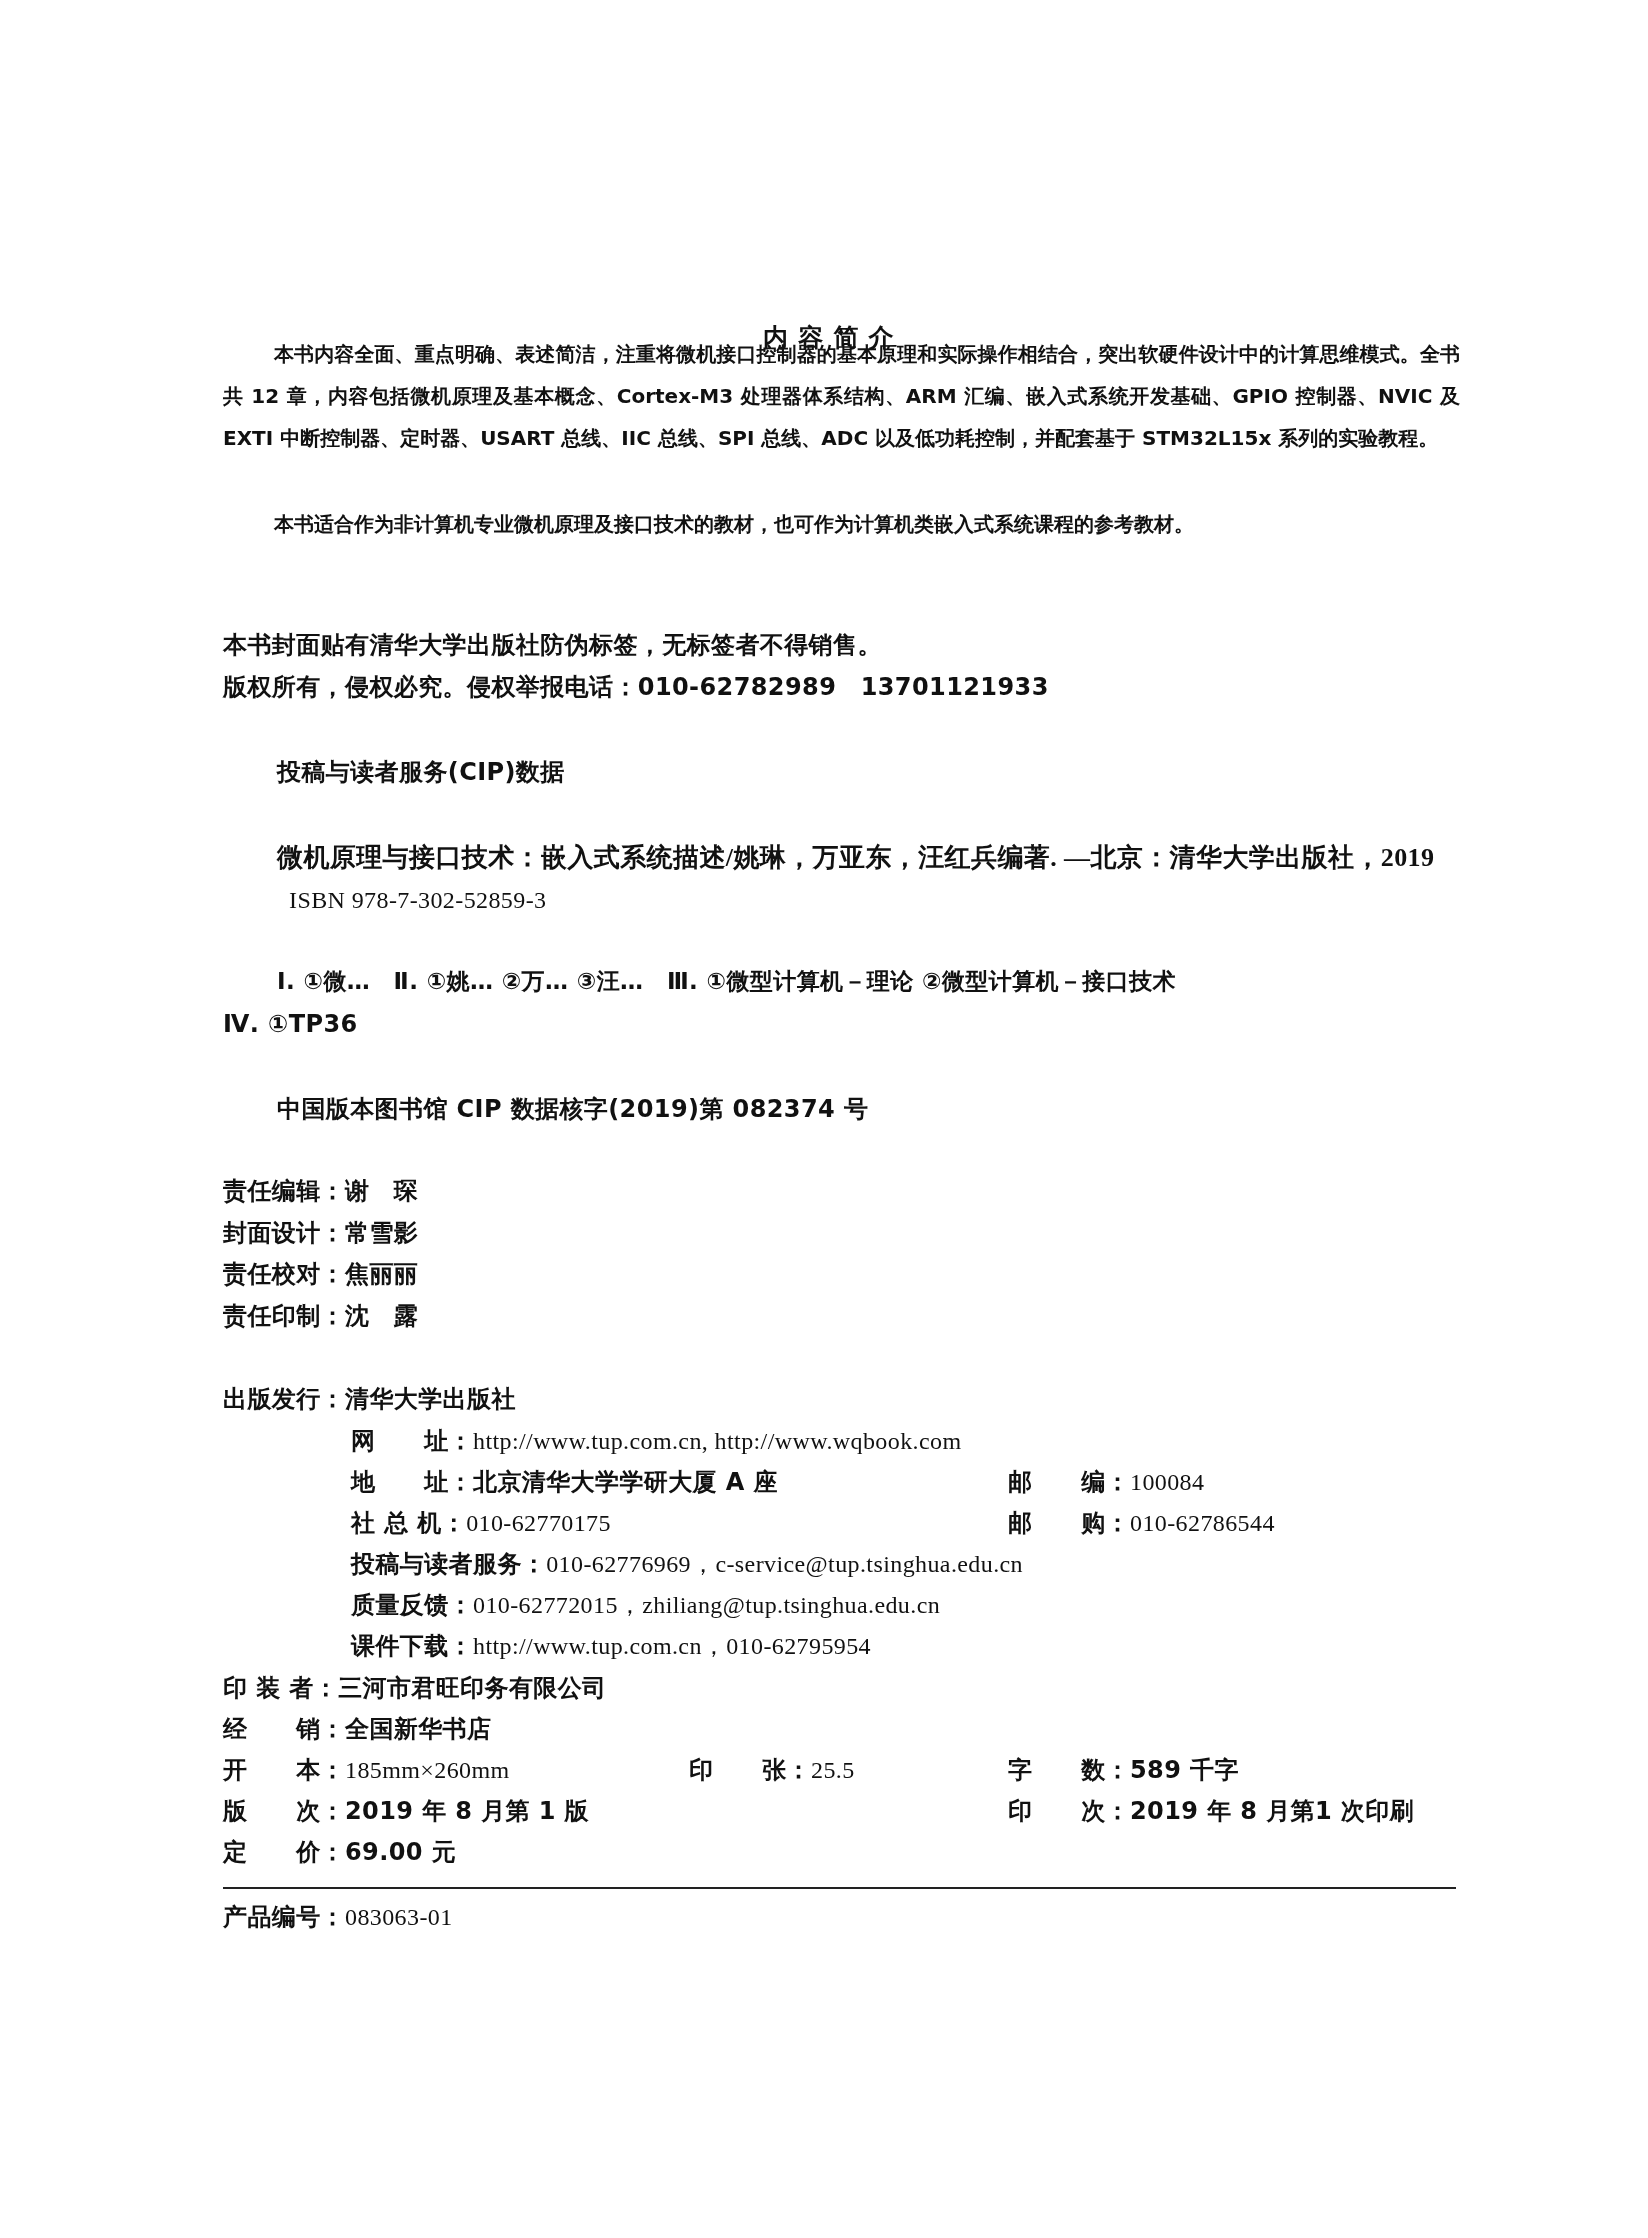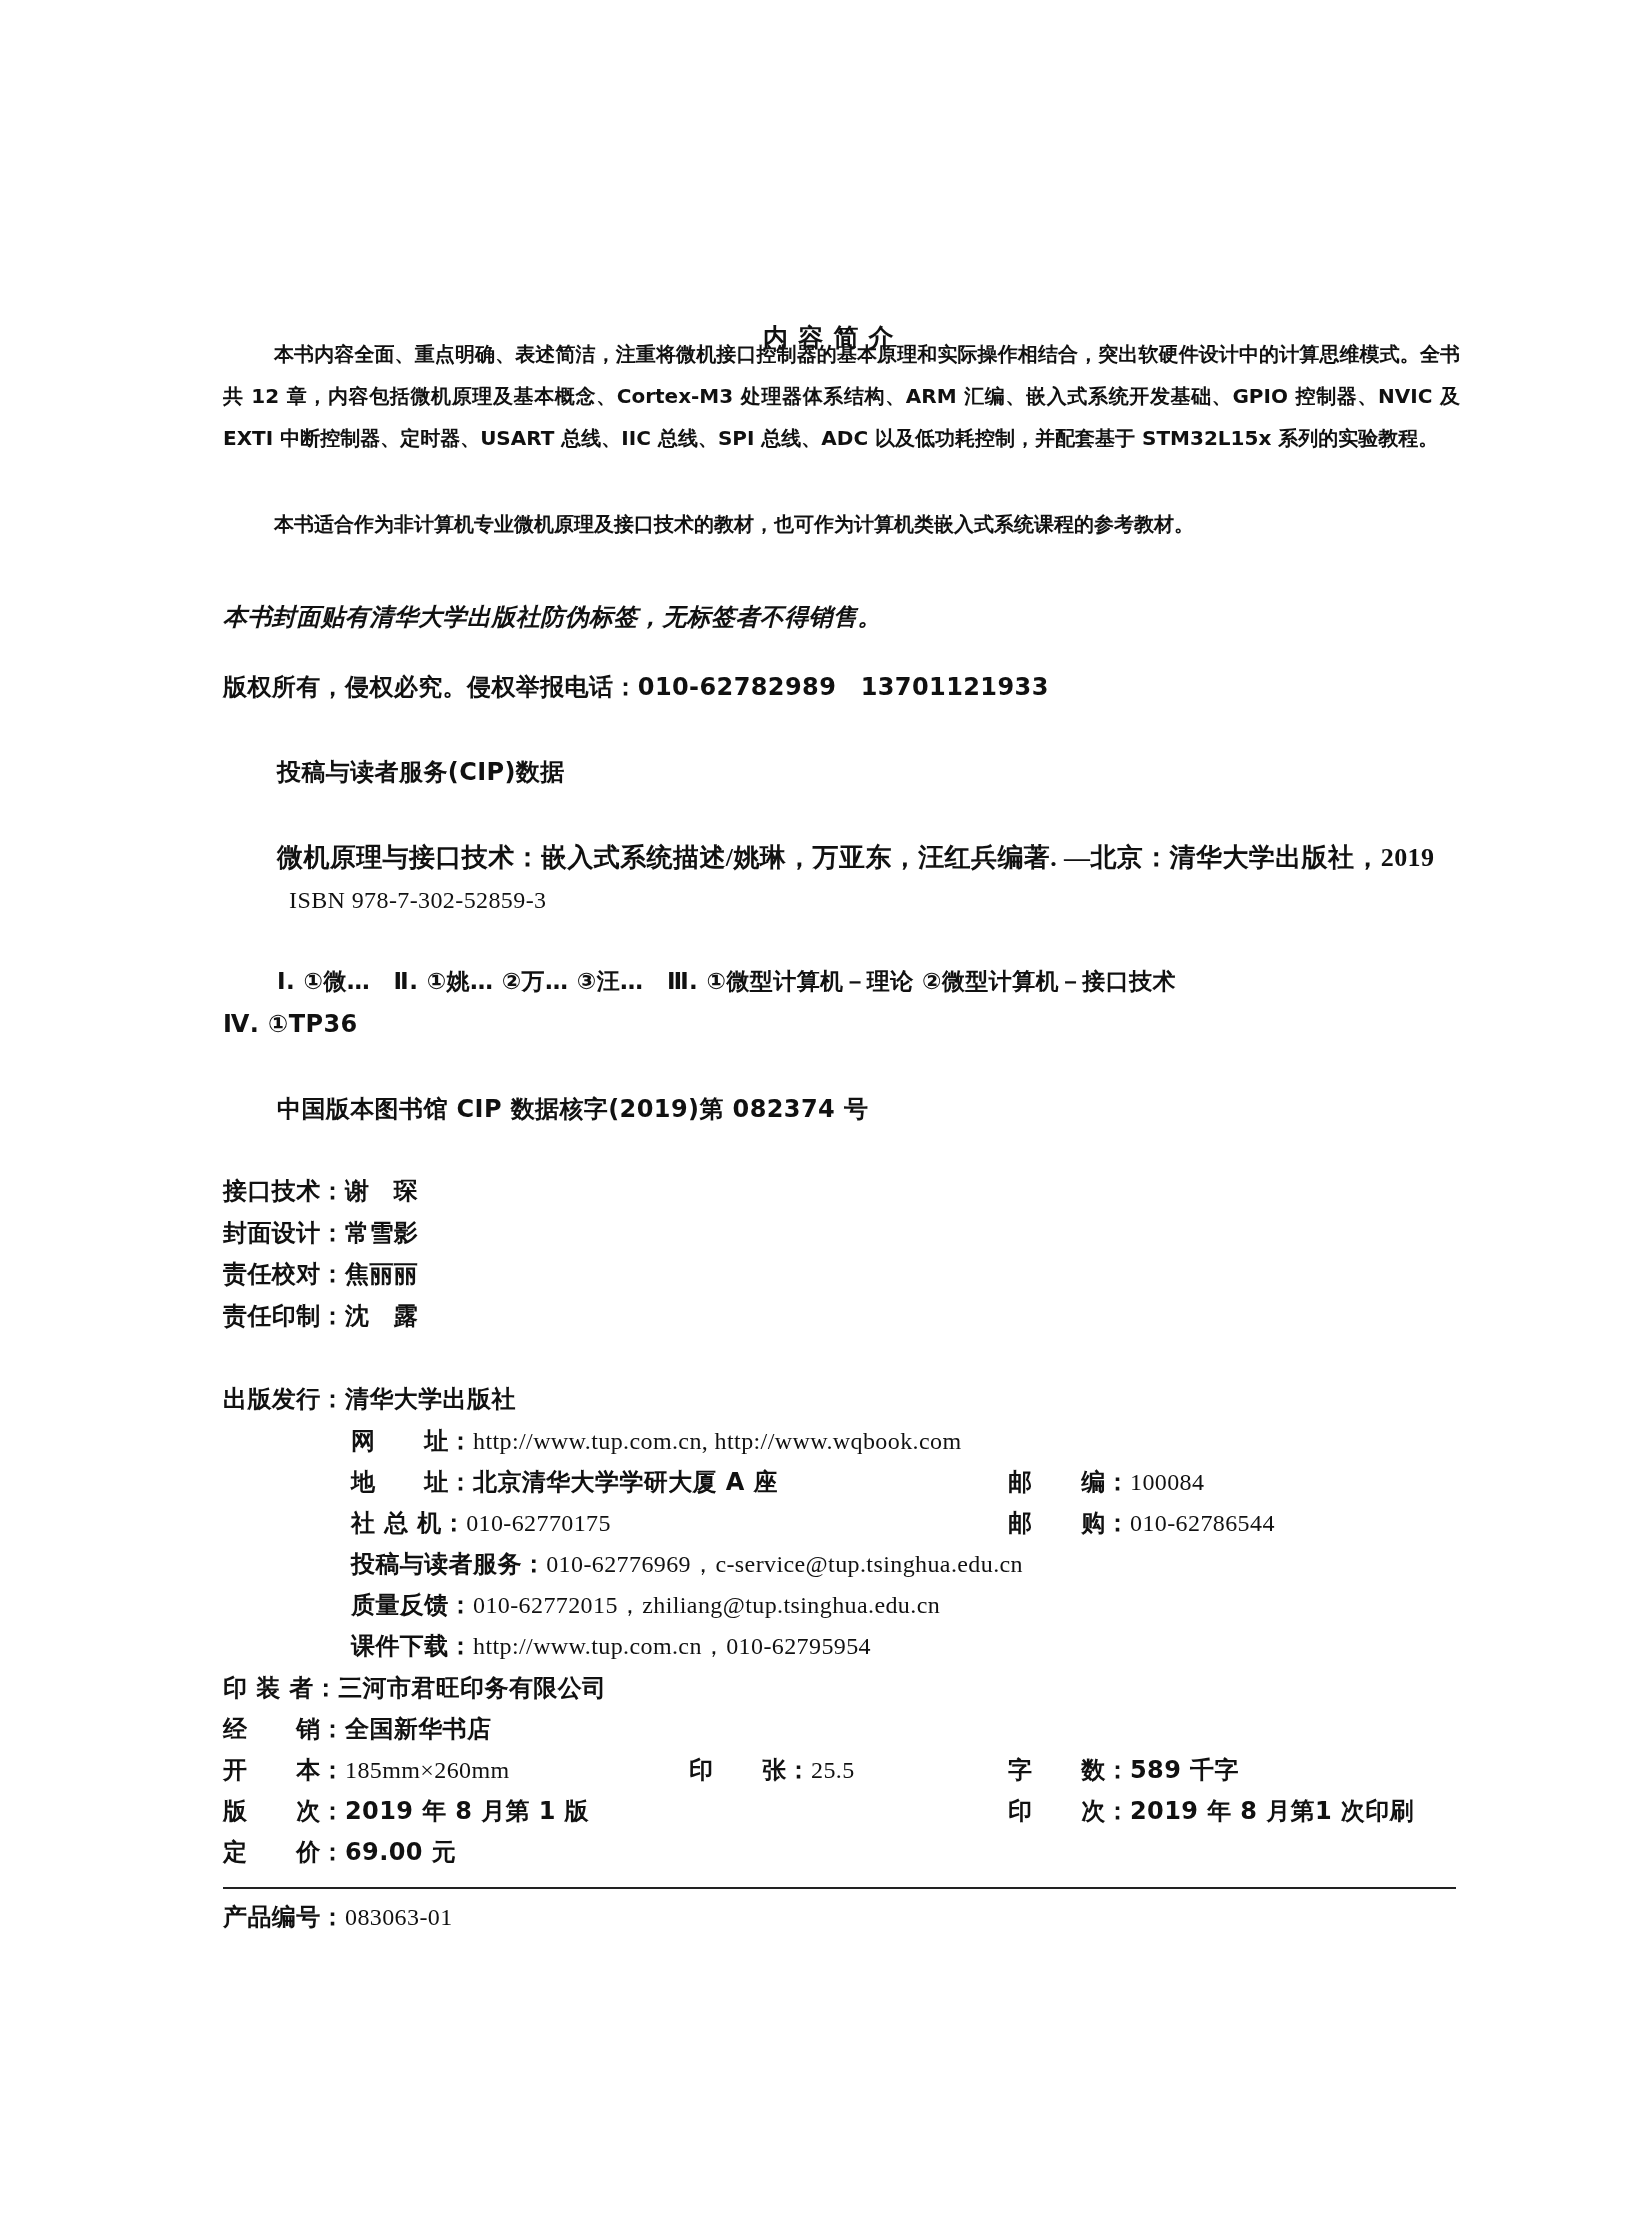--- a/index.html
+++ b/index.html
@@ -22,32 +22,32 @@
     .rule { position: absolute; left: 223px; width: 1233px; height: 2.2px; background: #222; top: 1887px; }
   </style>
 </head>
 <body>
 
 <div class="abs title" style="left:763px; top:289px;">内容简介</div>
 
 <div class="para" style="top:333px;">本书内容全面、重点明确、表述简洁，注重将微机接口控制器的基本原理和实际操作相结合，突出软硬件设计中的计算思维模式。全书共 12 章，内容包括微机原理及基本概念、Cortex-M3 处理器体系结构、ARM 汇编、嵌入式系统开发基础、GPIO 控制器、NVIC 及 EXTI 中断控制器、定时器、USART 总线、IIC 总线、SPI 总线、ADC 以及低功耗控制，并配套基于 STM32L15x 系列的实验教程。</div>
 <div class="para" style="top:503px;">本书适合作为非计算机专业微机原理及接口技术的教材，也可作为计算机类嵌入式系统课程的参考教材。</div>
 
-<div class="abs t" style="left:223px; top:603px;font-style:italic;">本书封面贴有清华大学出版社防伪标签，无标签者不得销售。</div>
+<div class="abs t" style="left:223px; top:631px;">本书封面贴有清华大学出版社防伪标签，无标签者不得销售。</div>
 <div class="abs t" style="left:223px; top:673px;">版权所有，侵权必究。侵权举报电话：010-62782989　13701121933</div>
 
 <div class="abs t" style="left:277px; top:758px;">投稿与读者服务(CIP)数据</div>
 <div class="abs t" style="left:277px; top:843px; font-size:26px;font-family:Liberation Serif, serif;">微机原理与接口技术：嵌入式系统描述/姚琳，万亚东，汪红兵编著. —北京：清华大学出版社，2019</div>
 <div class="abs t r" style="left:277px; top:886px;margin-left:12px;">ISBN 978-7-302-52859-3</div>
 <div class="abs t" style="left:277px; top:967px; font-size:23px;">Ⅰ. ①微…　Ⅱ. ①姚… ②万… ③汪…　Ⅲ. ①微型计算机－理论 ②微型计算机－接口技术</div>
 <div class="abs t" style="left:223px; top:1010px;">Ⅳ. ①TP36</div>
 <div class="abs t" style="left:277px; top:1095px;">中国版本图书馆 CIP 数据核字(2019)第 082374 号</div>
 
 <div class="abs t" style="left:223px; top:1177px;">
-  <span class="lbl">接口技术：</span><span class="val">谢　琛</span>
+  <span class="lbl">责任编辑：</span><span class="val">谢　琛</span>
 </div>
 <div class="abs t" style="left:223px; top:1219px;">
   <span class="lbl">封面设计：</span><span class="val">常雪影</span>
 </div>
 <div class="abs t" style="left:223px; top:1260px;">
   <span class="lbl">责任校对：</span><span class="val">焦丽丽</span>
 </div>
 <div class="abs t" style="left:223px; top:1302px;">
   <span class="lbl">责任印制：</span><span class="val">沈　露</span>
 </div>

